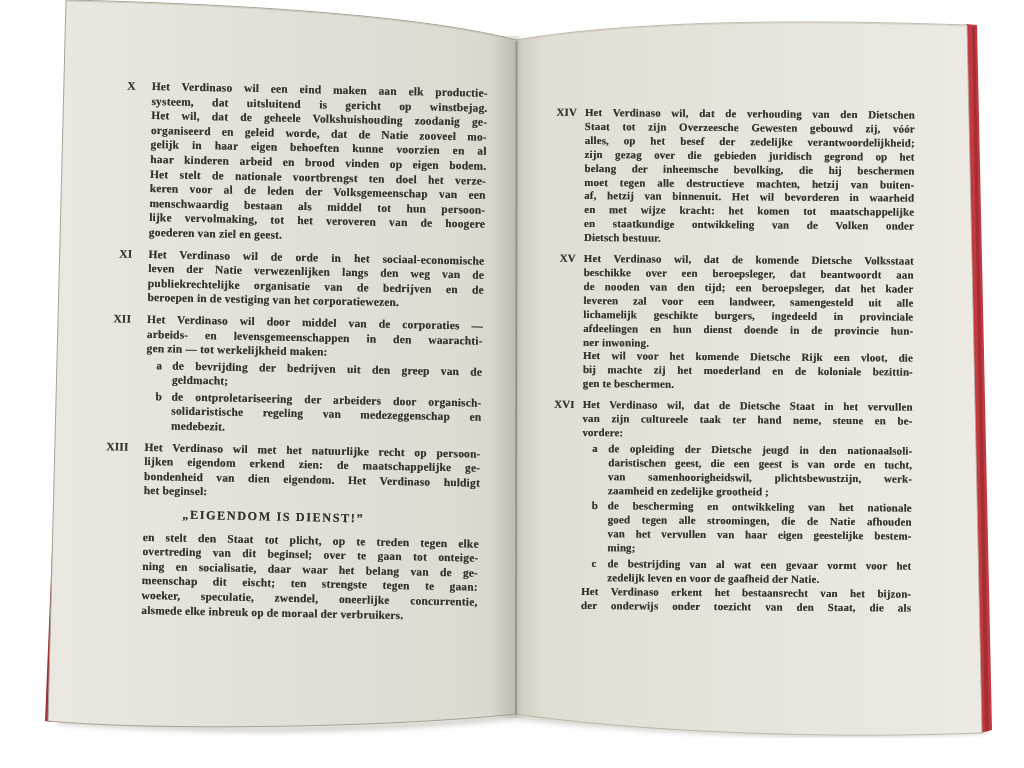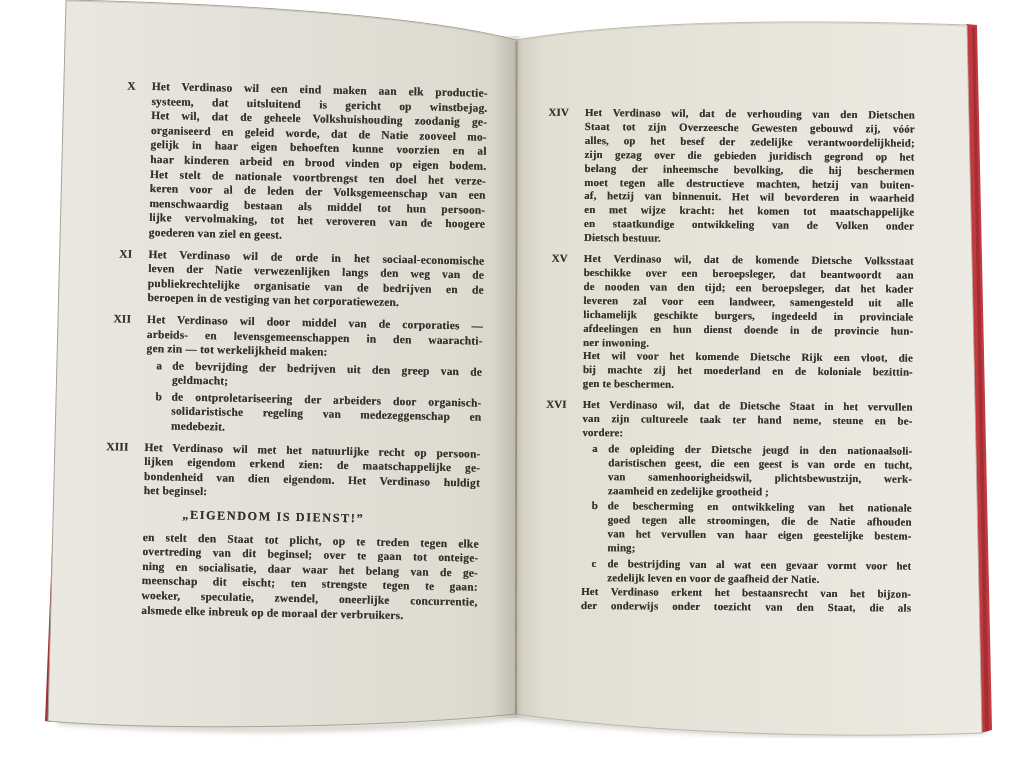--- a/index.html
+++ b/index.html
@@ -22,21 +22,21 @@
   .pagetext.right {
     left:585px; top:106px; width:330px;
     font-size:10.9px; line-height:13.9px; letter-spacing:0.15px;
     transform:rotate(0.45deg); transform-origin:0 0;
   }
   .section { position:relative; margin-bottom:7px; }
   .numeral {
     position:absolute; right:100%; margin-right:16px; width:46px;
     text-align:right; top:0; white-space:nowrap;
   }
-  .pagetext.right .numeral { margin-right:16px; }
+  .pagetext.right .numeral { margin-right:8px; }
   .ln { text-align:left; }
   .ln.j { text-align:justify; text-align-last:justify; }
   .para { margin:0; }
   .item { position:relative; padding-left:26px; margin-top:2px; }
   .item .marker { position:absolute; left:10px; top:0; }
   .heading {
     text-align:center; letter-spacing:1.6px; font-size:12.2px;
     margin:9px 76px 8px 0; white-space:nowrap;
   }
 </style>

